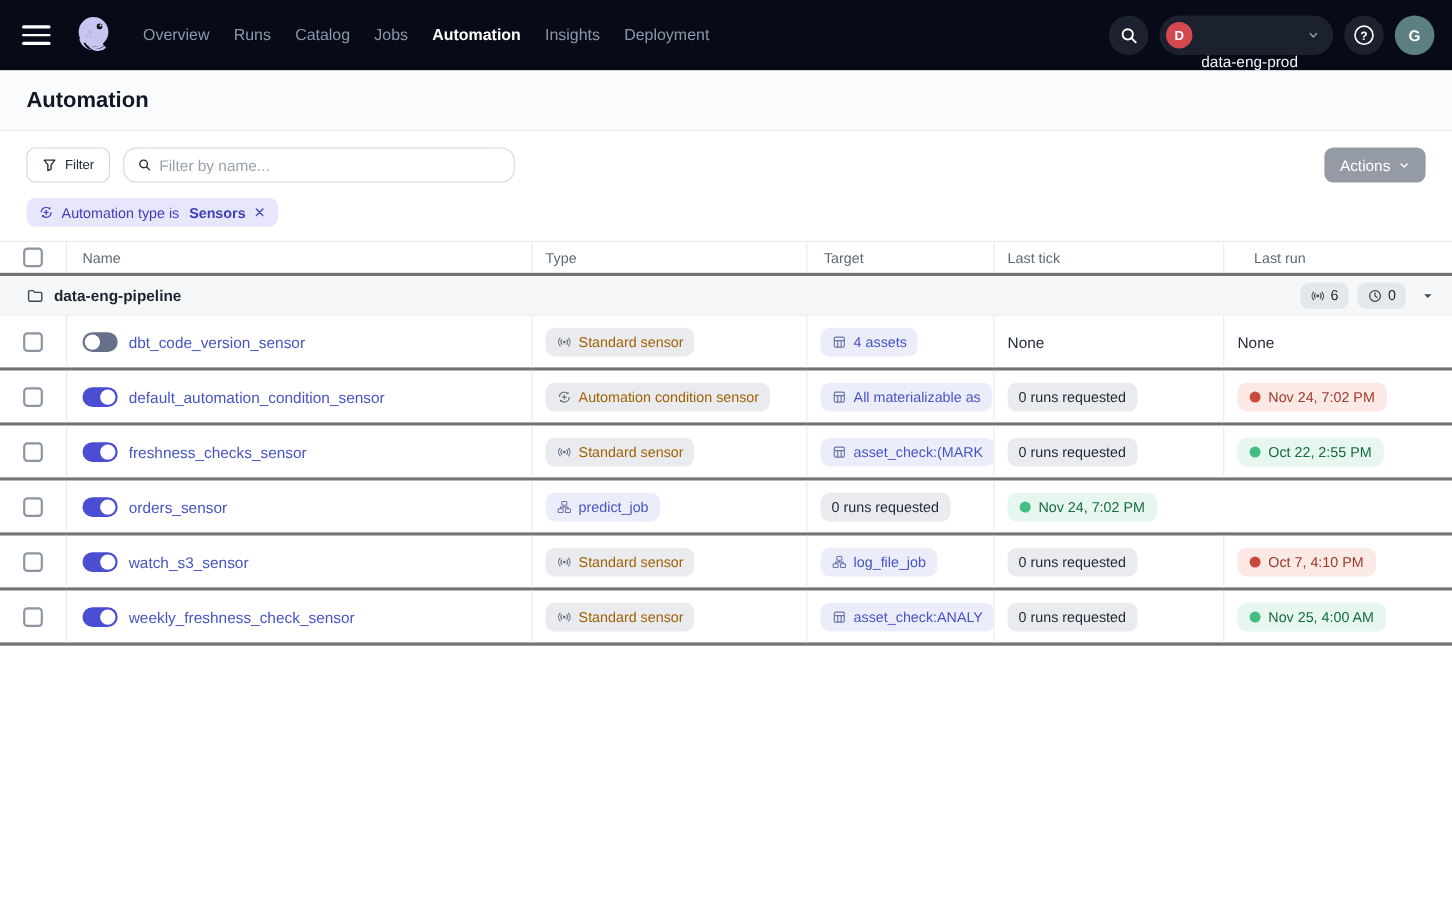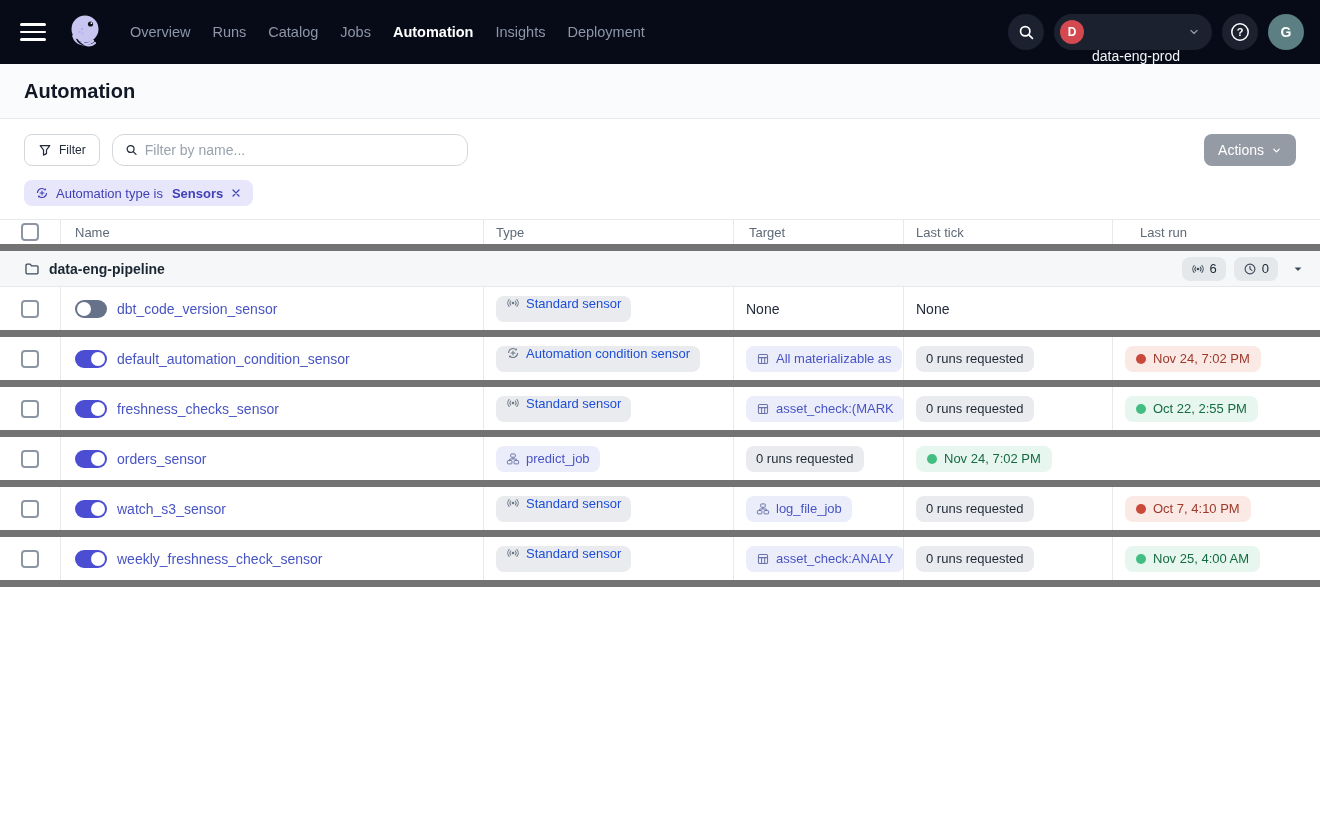--- a/index.html
+++ b/index.html
@@ -34,21 +34,21 @@
   .btn-actions { margin-left:auto; display:flex; align-items:center; gap:7px; height:32px; padding:0 14px; border:none; border-radius:8px; background:#949BA4; color:#fff; font-size:14px; cursor:pointer; }
 
   
   .chiprow { padding:0 24px 13px 24px; }
   .chip { display:inline-flex; align-items:center; gap:7px; height:26px; padding:0 11px; border-radius:8px; background:#E8E6FA; color:#3F3FB8; font-size:13px; cursor:pointer; }
   .chip b { font-weight:700; margin-left:2px; }
   .chip .x { display:flex; cursor:pointer; }
 
   
   .table { border-top:1px solid #E7EAED; }
-  .thead, .trow { display:grid; grid-template-columns:60px 423px 250px 170px 209px 1fr; align-items:center; border-bottom:7px solid #737373; }
+  .thead, .trow { display:grid; grid-template-columns:60px 423px 250px 170px 209px 1fr; align-items:center; border-bottom:3px solid #737373; }
   .thead { height:31px; }
   .thead .cell { font-size:13px; color:#5E6A78; }
   .cell { padding:0 12px; height:100%; display:flex; align-items:center; min-width:0; overflow:hidden; }
   .thead .cell + .cell, .trow .cell + .cell { border-left:1px solid #E7EAED; }
   .c-check { justify-content:center; padding:0; }
   .checkbox { width:18px; height:18px; border:2px solid #8C96A3; border-radius:4px; background:#fff; cursor:pointer; flex:none; }
   .c-name { padding-left:14px; gap:10px; }
 
   .grouprow { height:36px; background:#F5F7F8; border-bottom:1px solid #E7EAED; display:flex; align-items:center; padding:0 16px 0 24px; gap:9px; }
   .group-name { font-size:14px; font-weight:700; color:#1B2633; }
@@ -56,21 +56,21 @@
   .gbadge { display:flex; align-items:center; gap:5px; height:24px; padding:0 9px; background:#E4E8EB; border-radius:8px; font-size:13px; color:#1B2633; }
   .caret { margin-left:6px; cursor:pointer; display:flex; }
 
   .trow { height:50px; background:#fff; }
   .toggle { width:32px; height:18px; border-radius:9px; position:relative; flex:none; cursor:pointer; }
   .toggle .knob { position:absolute; top:2px; width:14px; height:14px; border-radius:50%; background:#fff; }
   .toggle.on { background:#4B4DD3; } .toggle.on .knob { right:2px; }
   .toggle.off { background:#66718A; } .toggle.off .knob { left:2px; }
   .name-link { font-size:14px; color:#4754C4; text-decoration:none; cursor:pointer; white-space:nowrap; }
 
-  .badge { display:inline-flex; align-items:flex-start; gap:6px; height:26px; padding:0 10px; background:#E9EBEE; border-radius:8px; font-size:13px; color:#1d4ed8; white-space:nowrap; flex:none; }
+  .badge { display:inline-flex; align-items:center; gap:6px; height:26px; padding:0 10px; background:#E9EBEE; border-radius:8px; font-size:13px; color:#a16207; white-space:nowrap; flex:none; }
   .badge .bicon { color:#6B7685; }
 
   .pill-target { display:inline-flex; align-items:center; gap:6px; height:26px; padding:0 10px; background:#ECEDFB; border-radius:8px; font-size:13px; color:#4754C4; white-space:nowrap; flex:none; text-decoration:none; cursor:pointer; }
   .pill-target .bicon { color:#6A74A6; }
 
   .tick { white-space:nowrap; }
   .tick.pill { background:#E9EBEE; border-radius:8px; height:26px; display:inline-flex; align-items:center; padding:0 10px; font-size:13px; color:#1E2733; }
   .tick.plain { font-size:14px; color:#232B3B; }
 
   .run { display:inline-flex; align-items:center; gap:7px; height:26px; border-radius:8px; padding:0 11px; font-size:13px; white-space:nowrap; }
@@ -247,20 +247,29 @@
       <div class="cell">
         <span class="badge">
           <svg class="bicon" width="14" height="14" viewBox="0 0 16 16">
               <circle cx="8" cy="8" r="1.5" fill="currentColor"></circle>
               <path d="M5.4 10.3a3.6 3.6 0 0 1 0-4.6M10.6 5.7a3.6 3.6 0 0 1 0 4.6M3.6 12a6 6 0 0 1 0-8M12.4 4a6 6 0 0 1 0 8" stroke="currentColor" stroke-width="1.2" fill="none" stroke-linecap="round"></path>
             </svg>
           <span>Standard sensor</span>
         </span>
       </div>
       <div class="cell">
+        <a class="pill-target">
+          <svg class="bicon" width="14" height="14" viewBox="0 0 16 16">
+              <rect x="2.8" y="2.8" width="10.4" height="10.4" rx="1.5" stroke="currentColor" stroke-width="1.2" fill="none"></rect>
+              <path d="M2.8 6.4h10.4M6.4 6.4v6.8M9.9 6.4v6.8" stroke="currentColor" stroke-width="1.2"></path>
+            </svg>
+          <span>4 assets</span>
+        </a>
+      </div>
+      <div class="cell">
           <span class="tick plain">None</span>
         </div>
       <div class="cell">
         <span class="run plain">
 
           <span>None</span>
         </span>
       </div>
     </div>
 

